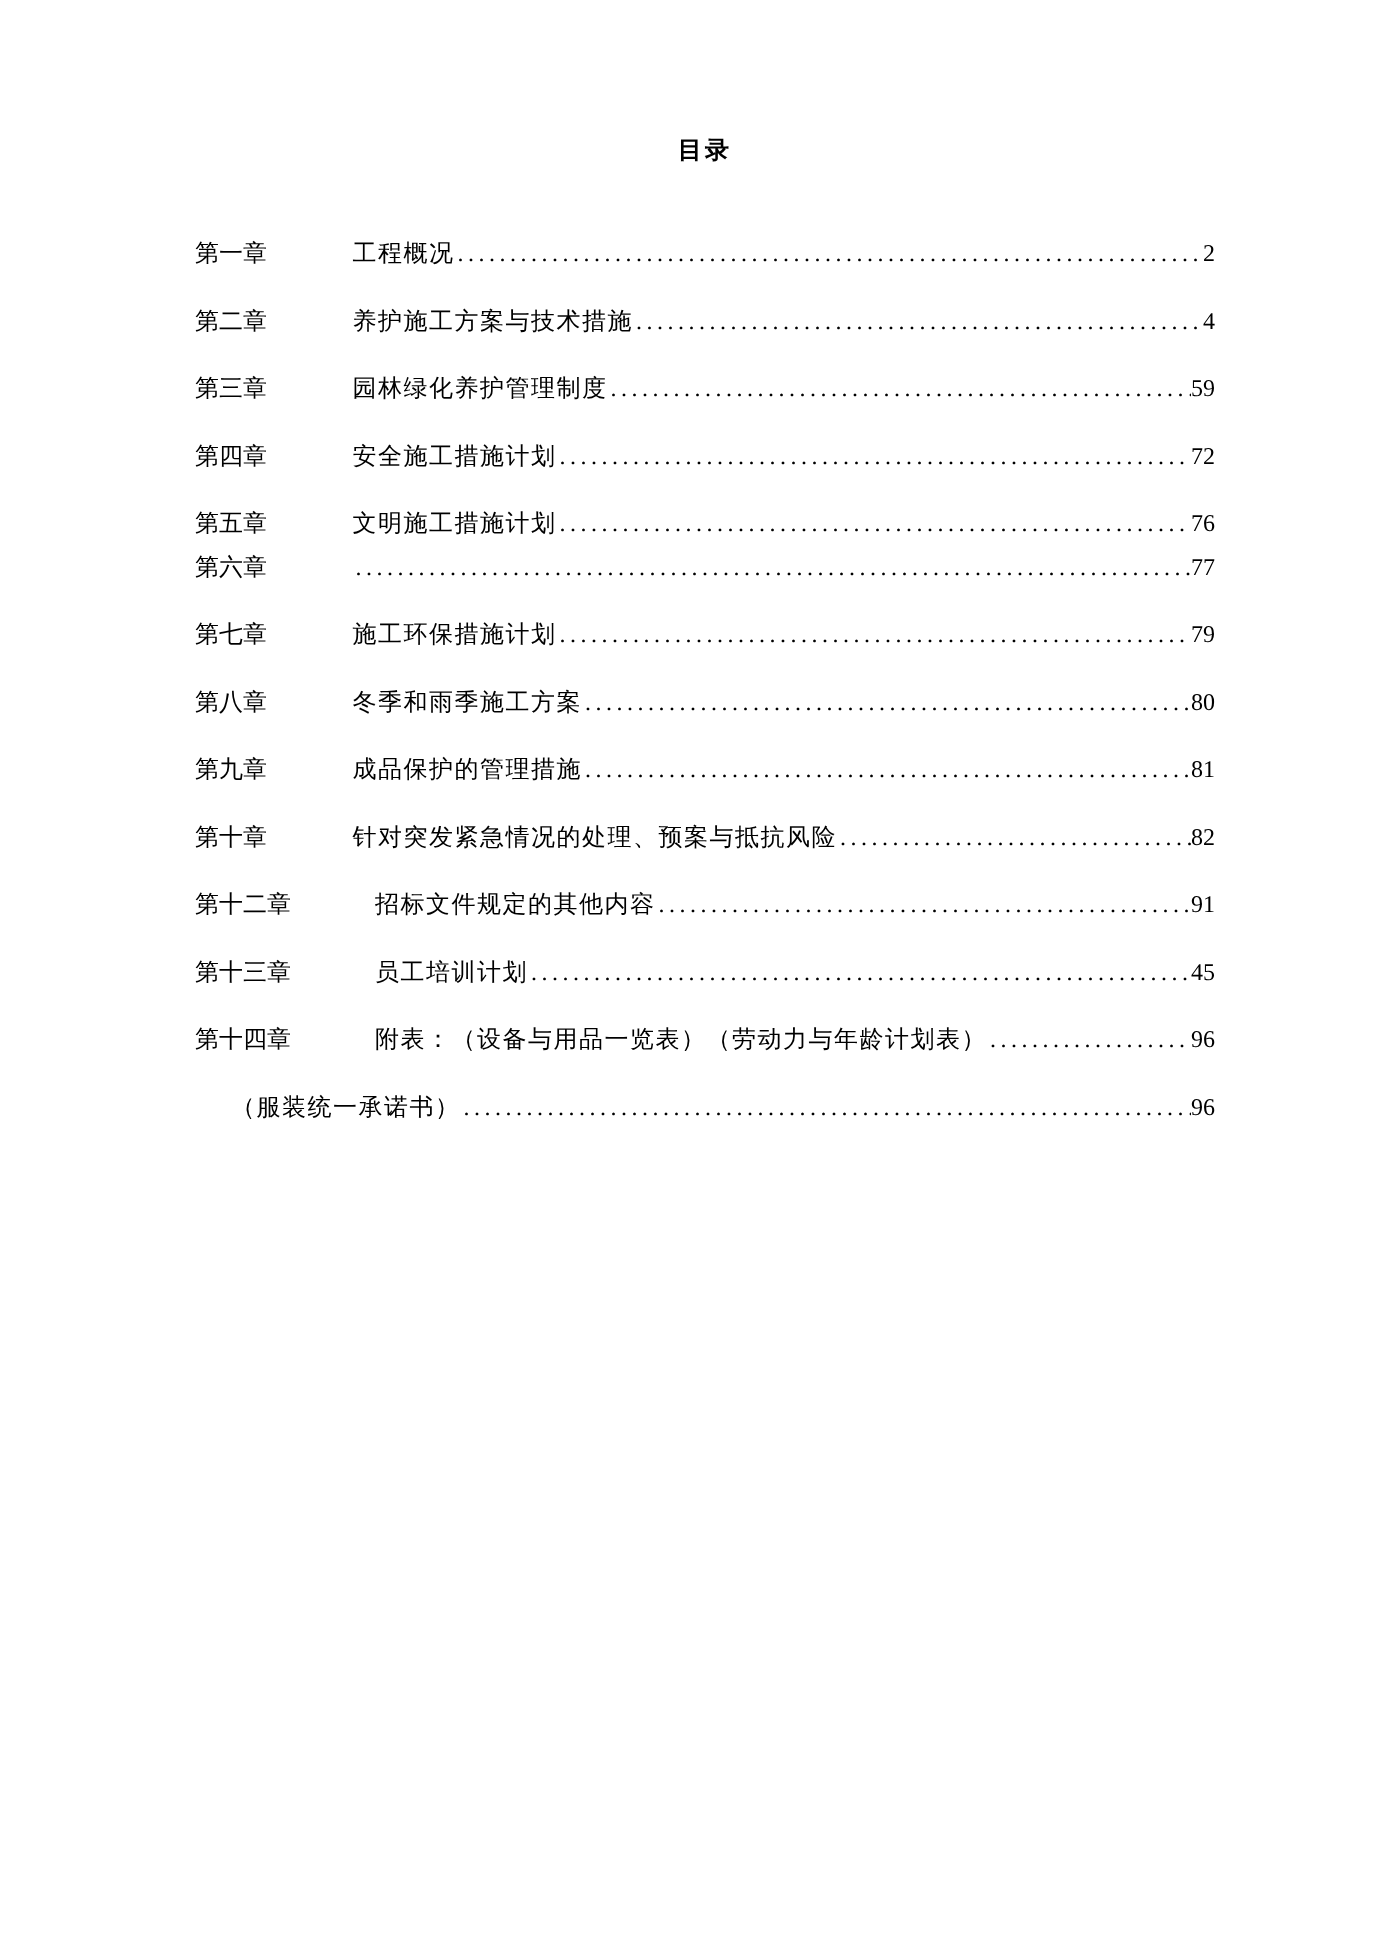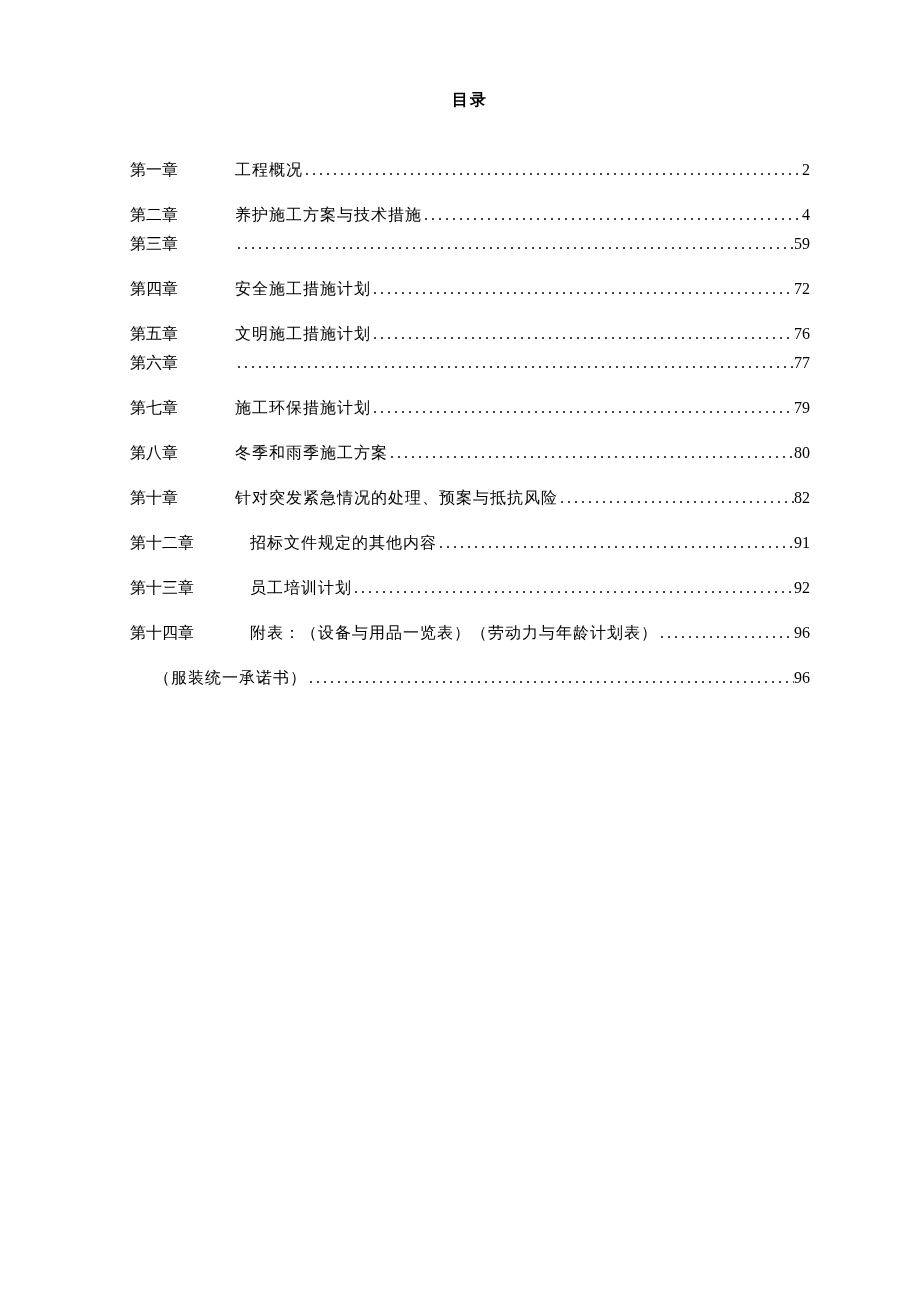--- a/index.html
+++ b/index.html
@@ -74,20 +74,21 @@
         <span class="page-num">2</span>
       </div>
       <div class="toc-line">
         <span class="chapter-col">第二章</span>
         <span class="chapter-text">养护施工方案与技术措施</span>
         <span class="dots"></span>
         <span class="page-num">4</span>
       </div>
       <div class="toc-line">
         <span class="chapter-col">第三章</span>
+        <span class="chapter-text">园林绿化养护管理制度 </span>
         <span class="dots"></span>
         <span class="page-num">59</span>
       </div>
       <div class="toc-line">
         <span class="chapter-col">第四章</span>
         <span class="chapter-text">安全施工措施计划 </span>
         <span class="dots"></span>
         <span class="page-num">72</span>
       </div>
       <div class="toc-line">
@@ -107,36 +108,42 @@
         <span class="dots"></span>
         <span class="page-num">79</span>
       </div>
       <div class="toc-line">
         <span class="chapter-col">第八章</span>
         <span class="chapter-text">冬季和雨季施工方案 </span>
         <span class="dots"></span>
         <span class="page-num">80</span>
       </div>
       <div class="toc-line">
+        <span class="chapter-col">第九章</span>
+        <span class="chapter-text">成品保护的管理措施 </span>
+        <span class="dots"></span>
+        <span class="page-num">81</span>
+      </div>
+      <div class="toc-line">
         <span class="chapter-col">第十章</span>
         <span class="chapter-text">针对突发紧急情况的处理、预案与抵抗风险 </span>
         <span class="dots"></span>
         <span class="page-num">82</span>
       </div>
       <div class="toc-line">
         <span class="chapter-col wide-chapter">第十二章</span>
         <span class="chapter-text">招标文件规定的其他内容 </span>
         <span class="dots"></span>
         <span class="page-num">91</span>
       </div>
       <div class="toc-line">
         <span class="chapter-col wide-chapter">第十三章</span>
         <span class="chapter-text">员工培训计划 </span>
         <span class="dots"></span>
-        <span class="page-num">92</span>
+        <span class="page-num">45</span>
       </div>
       <div class="toc-line">
         <span class="chapter-col wide-chapter">第十四章</span>
         <span class="chapter-text">附表：（设备与用品一览表）（劳动力与年龄计划表） </span>
         <span class="dots"></span>
         <span class="page-num">96</span>
       </div>
       <div class="toc-line indent">
         <span class="chapter-text">（服装统一承诺书） </span>
         <span class="dots"></span>

